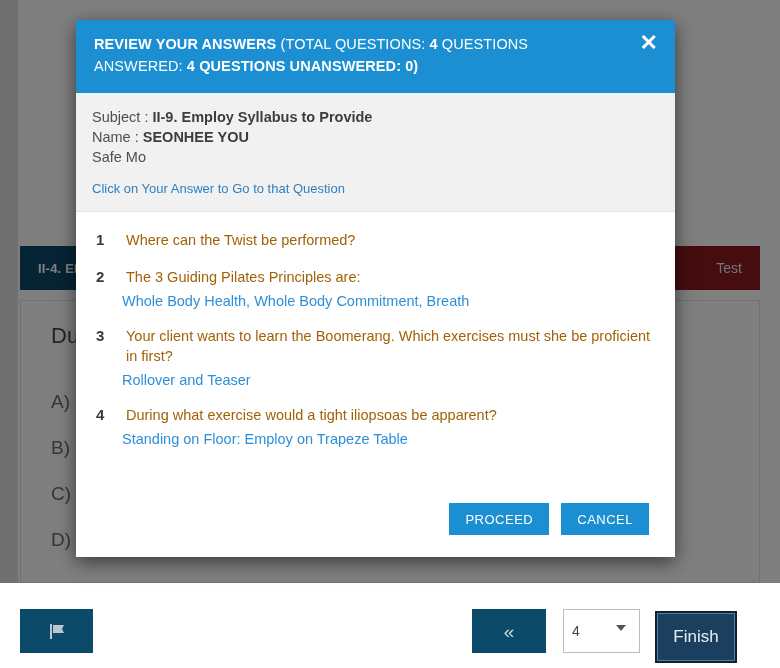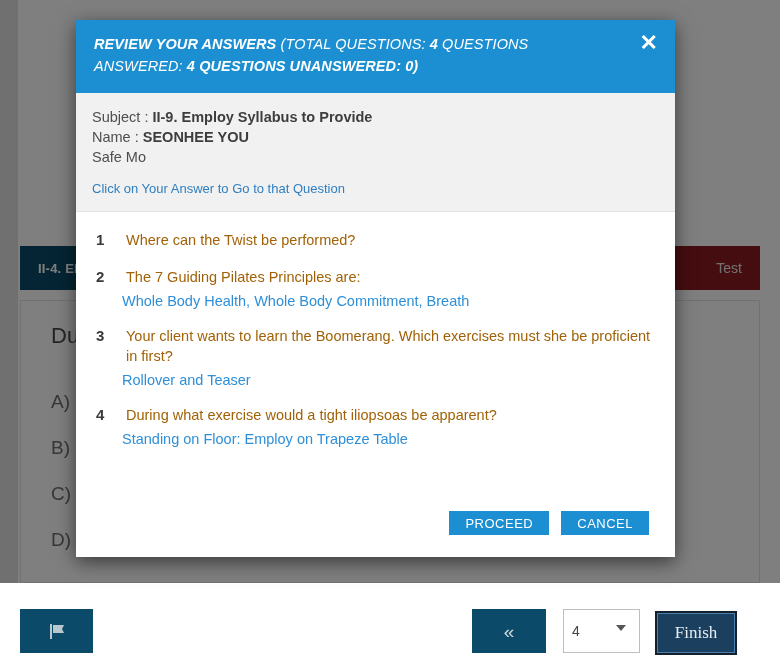--- a/index.html
+++ b/index.html
@@ -86,26 +86,26 @@
   }
   .qselect-caret {
     position: absolute; left: 616px; top: 42px;
     width: 0; height: 0; pointer-events: none;
     border-left: 5px solid transparent;
     border-right: 5px solid transparent;
     border-top: 6px solid #555;
   }
   .finish-btn {
     position: absolute; left: 657px; top: 613px;
-    width: 78px; height: 40px;
+    width: 78px; height: 48px;
     background: #1b3f5e; color: #e6eef4;
     border: 1px solid #4a80b0;
     outline: 2px solid #16202b; outline-offset: 0px;
     font-size: 17px; cursor: pointer;
-    font-family: Liberation Serif, serif;
+    font-family: Liberation Sans, sans-serif;
   }
 
   
   #overlay {
     position: absolute; left: 0; top: 0; width: 780px; height: 583px;
     background: rgba(0,0,0,0.50);
   }
   #overlay-strip {
     position: absolute; left: 0; top: 0; width: 18px; height: 583px;
     background: rgba(0,0,0,0.10);
@@ -122,21 +122,20 @@
     position: relative;
     background: #1b8fd1;
     color: #ffffff;
     padding: 13px 20px 16px 18px;
     min-height: 73px;
   }
   .modal-header .htext {
     font-size: 14.5px; line-height: 22px;
     letter-spacing: .1px;
     padding-right: 40px;
-    font-style: italic;
   }
   .htext .b { font-weight: bold; }
   .htext .n { font-weight: normal; }
   .modal-close {
     position: absolute; right: 17px; top: 12px;
     background: transparent; border: none; color: #ffffff;
     font-size: 22px; font-weight: bold; line-height: 1;
     cursor: pointer; padding: 0;
     font-family: "Liberation Sans", sans-serif;
   }
@@ -166,21 +165,21 @@
     margin-top: 6px; margin-left: 26px;
     font-size: 14.5px; color: #2e8fd8; cursor: pointer;
   }
   .modal-footer {
     position: absolute; left: 0; right: 0; bottom: 0;
     padding: 0 26px 22px 0;
     display: flex; justify-content: flex-end; gap: 12px;
   }
   .mbtn {
     background: #1b8fd1; color: #ffffff; border: none;
-    padding: 0 16px; height: 24px; min-width: 70px;
+    padding: 0 16px; height: 32px; min-width: 70px;
     font-size: 13px; letter-spacing: .5px; cursor: pointer;
     font-family: "Liberation Sans", sans-serif;
   }
 </style>
 </head>
 <body>
 
 <div id="page">
 
   <div class="bg-sidestrip"></div>
@@ -269,21 +268,21 @@
     <div class="q-row">
       <div class="q-top">
         <span class="q-num">1</span>
         <span class="q-text">Where can the Twist be performed?</span>
       </div>
     </div>
 
     <div class="q-row">
       <div class="q-top">
         <span class="q-num">2</span>
-        <span class="q-text">The 7 Guiding Pilates Principles are:</span>
+        <span class="q-text">The 3 Guiding Pilates Principles are:</span>
       </div>
       <div class="q-ans">Whole Body Health, Whole Body Commitment, Breath</div>
     </div>
 
     <div class="q-row">
       <div class="q-top">
         <span class="q-num">3</span>
         <span class="q-text">Your client wants to learn the Boomerang. Which exercises must she be proficient in first?</span>
       </div>
       <div class="q-ans">Rollover and Teaser</div>

